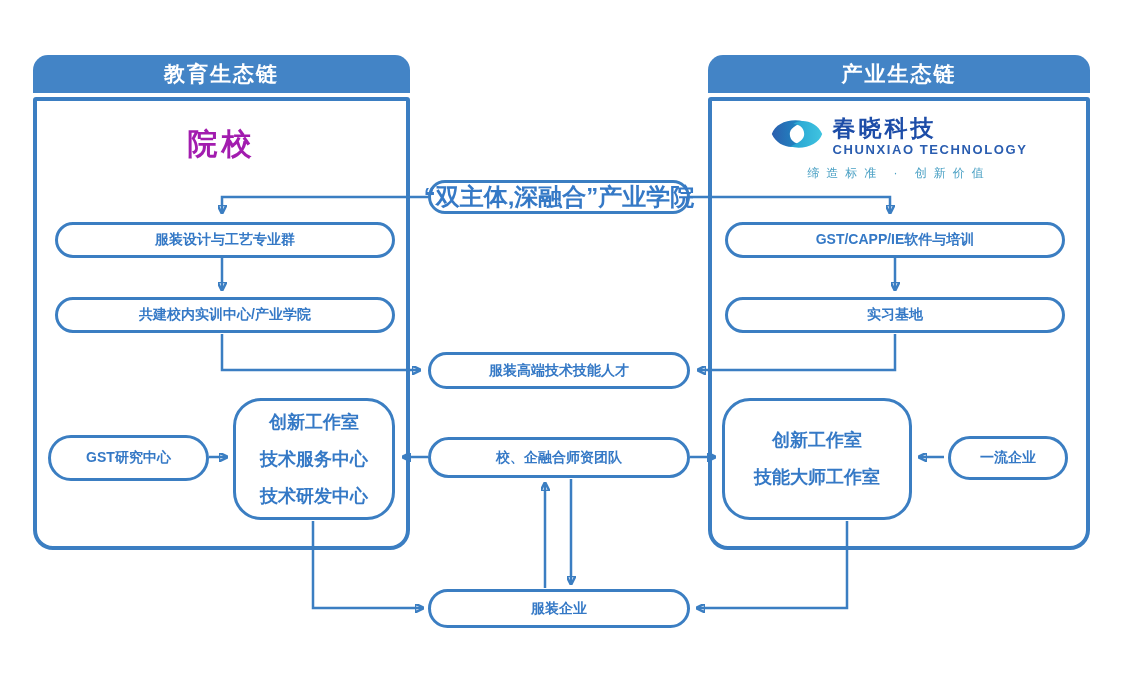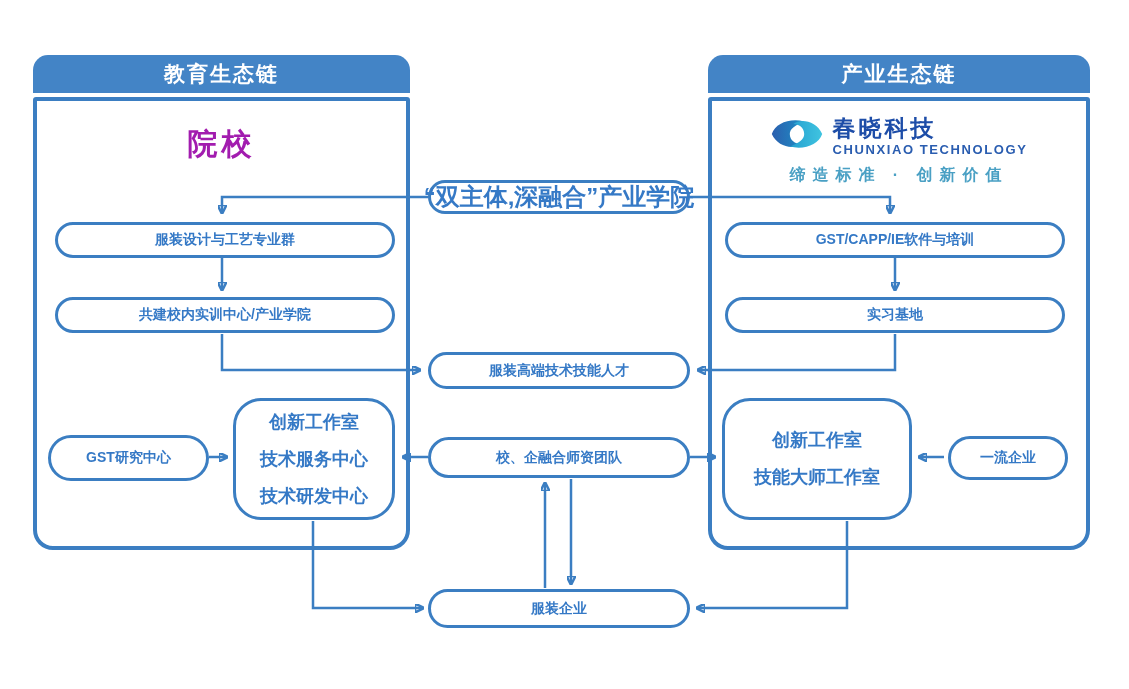--- a/index.html
+++ b/index.html
@@ -32,21 +32,21 @@
   .big-title{
     position:absolute;color:#a21caf;font-weight:bold;font-size:30px;letter-spacing:4px;
     text-align:center;z-index:3;
   }
   
   .logo{position:absolute;z-index:3;display:flex;flex-direction:column;align-items:center;}
   .logo-row{display:flex;align-items:center;gap:8px;}
   .logo-texts{display:flex;flex-direction:column;align-items:flex-start;}
   .logo-name{color:#1d4da8;font-size:23px;font-weight:bold;letter-spacing:3px;line-height:26px;}
   .logo-en{color:#2a5db0;font-size:13px;font-weight:bold;letter-spacing:1.6px;margin-top:1px;}
-  .logo-tagline{color:#4aa0c4;font-size:16px;font-weight:bold;letter-spacing:7px;margin-top:8px;white-space:nowrap;}
+  .logo-tagline{color:#4aa0c4;font-size:12px;font-weight:normal;letter-spacing:7px;margin-top:8px;white-space:nowrap;}
   
   svg.wires{position:absolute;left:0;top:0;width:1129px;height:689px;z-index:2;pointer-events:none;}
   svg.wires path{fill:none;stroke:#3b7ec2;stroke-width:2.5px;}
 </style>
 </head>
 <body>
 
 <div id="canvas">
 
   <svg class="wires">

